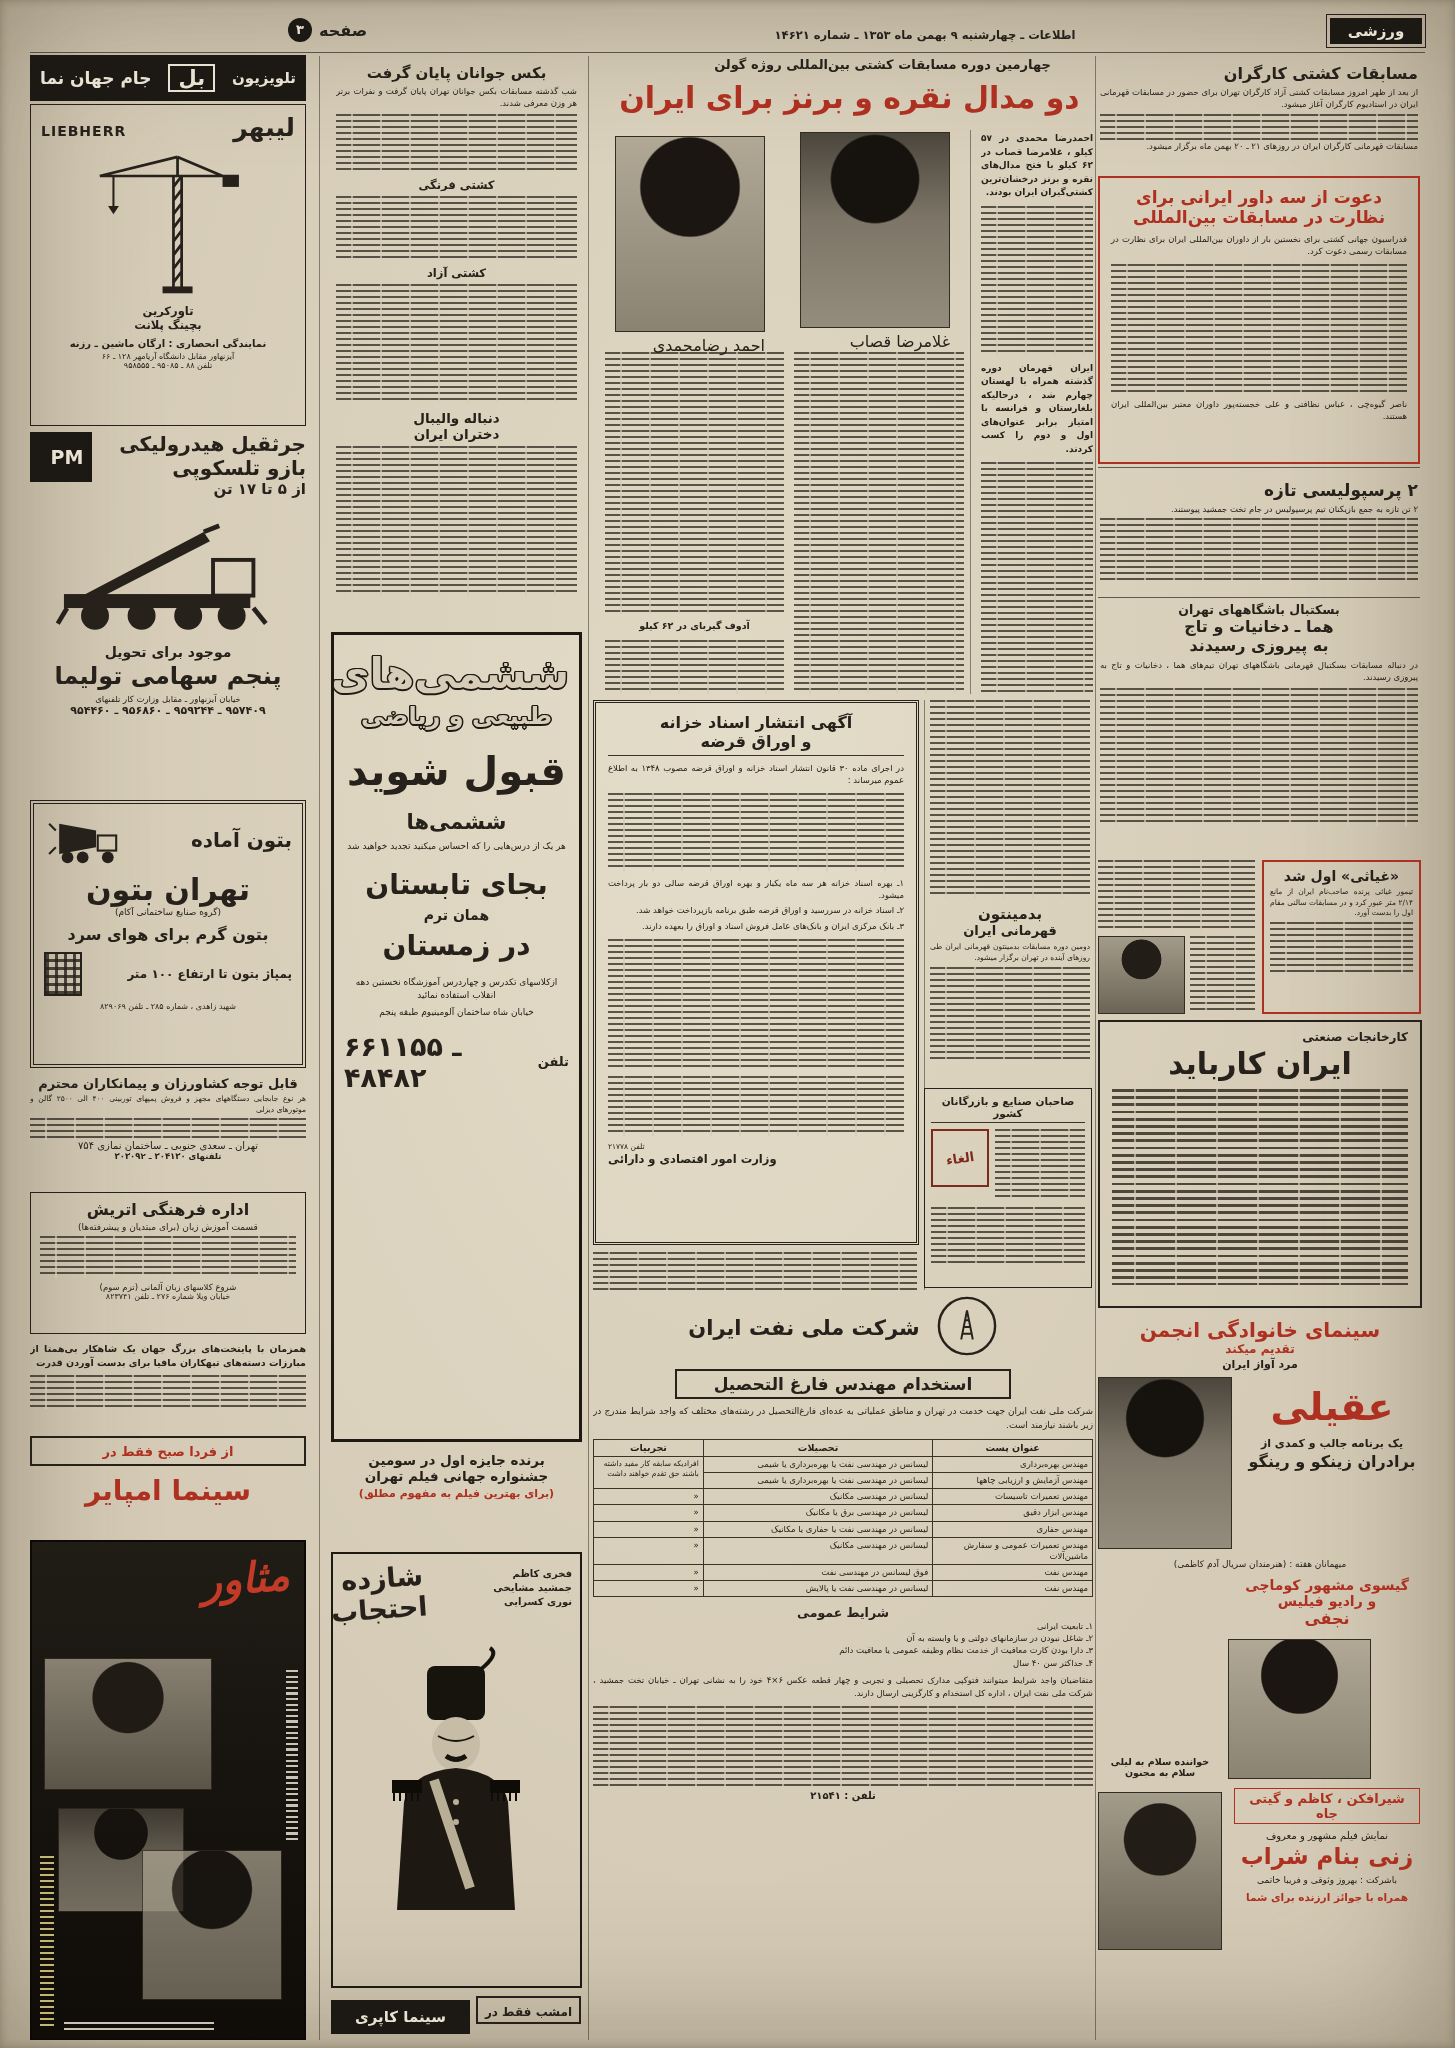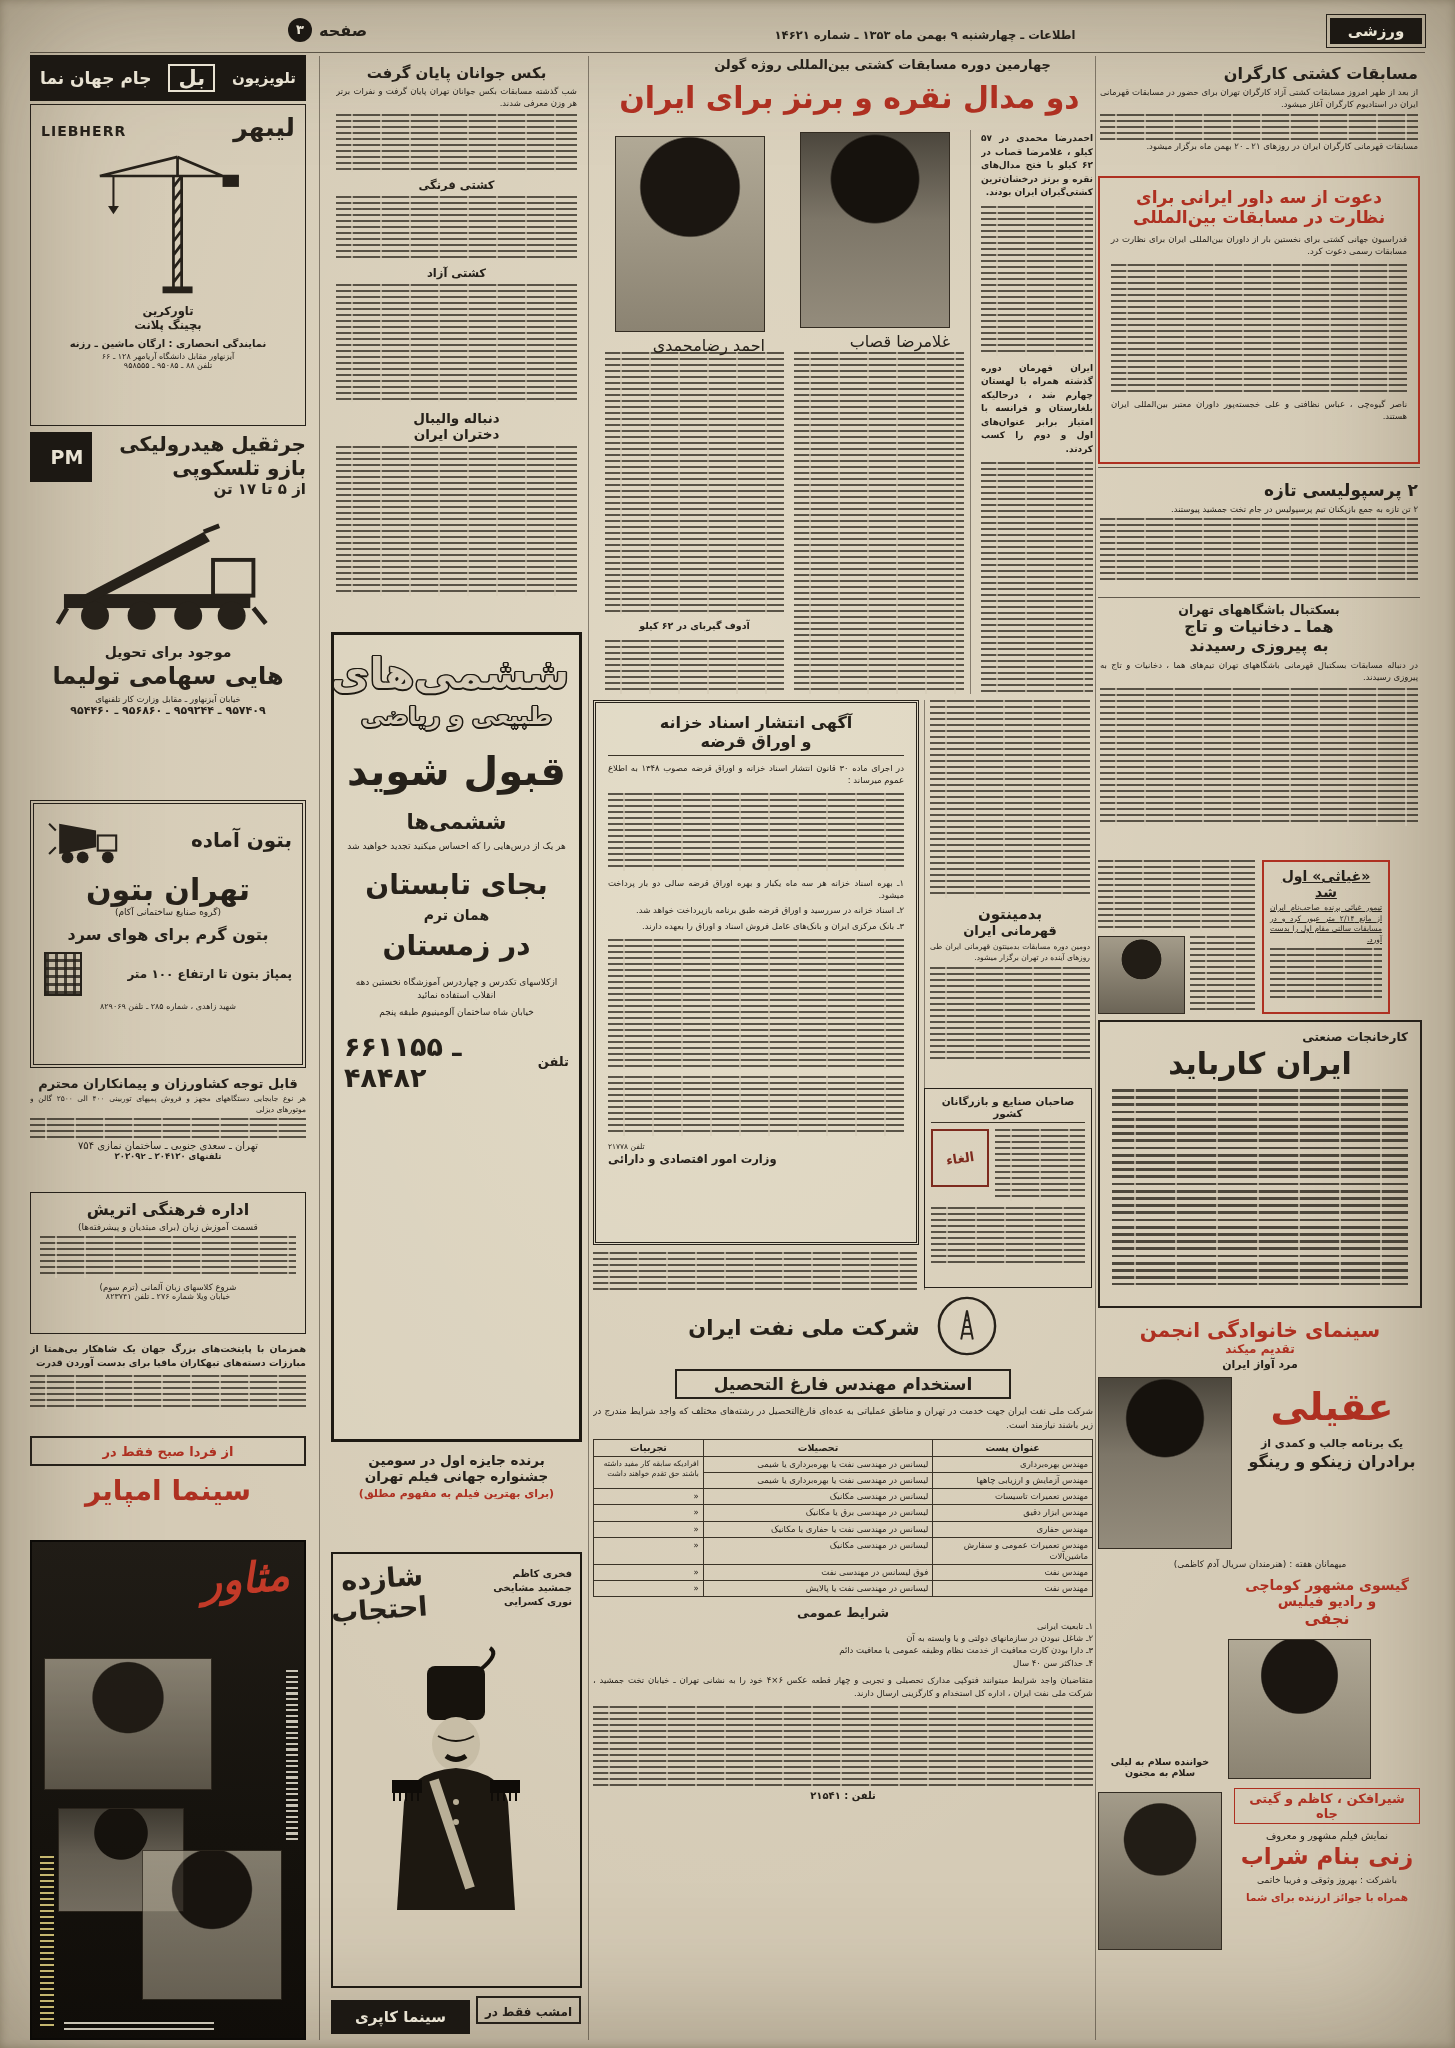--- a/index.html
+++ b/index.html
@@ -209,21 +209,21 @@
     <div class="c b" style="font-size:12.5px;">بسکتبال باشگاههای تهران</div>
     <div class="c b" style="font-size:16px;">هما ـ دخانیات و تاج</div>
     <div class="c b" style="font-size:16px;">به پیروزی رسیدند</div>
     <div class="small j" style="margin-top:4px;">در دنباله مسابقات بسکتبال قهرمانی باشگاههای تهران تیم‌های هما ، دخانیات و تاج به پیروزی رسیدند.</div>
     <div class="fk" style="height:138px;margin-top:4px;"></div>
   </div>
 
   <div class="abs fk" style="left:1098px;top:860px;width:157px;height:72px;"></div>
   <div class="abs photo ph3" style="left:1098px;top:936px;width:87px;height:78px;"></div>
   <div class="abs fk" style="left:1190px;top:936px;width:65px;height:78px;"></div>
-  <div class="abs boxr" style="left:1262px;top:860px;width:128px;height:154px;padding:6px;box-sizing:border-box;text-decoration:underline;">
+  <div class="abs boxr" style="left:1262px;top:860px;width:159px;height:154px;padding:6px;box-sizing:border-box;">
     <div class="c b" style="font-size:14px;">«غیاثی» اول شد</div>
     <div class="tiny j" style="margin-top:3px;">تیمور غیاثی پرنده صاحب‌نام ایران از مانع ۲/۱۴ متر عبور کرد و در مسابقات سالنی مقام اول را بدست آورد.</div>
     <div class="fk" style="height:52px;margin-top:3px;"></div>
   </div>
 
   <div class="abs boxk" style="left:1098px;top:1020px;width:324px;height:288px;padding:8px 12px;box-sizing:border-box;">
     <div class="r b" style="font-size:12px;">کارخانجات صنعتی</div>
     <div class="c b" style="font-size:30px;margin:2px 0 8px;">ایران کارباید</div>
     <div class="fk2" style="height:196px;"></div>
   </div>
@@ -379,21 +379,21 @@
         <path d="M18 60 L98 18 l4 6 L24 64 Z" fill="#26211a"></path>
         <path d="M98 18 l10 -4" stroke="#26211a" stroke-width="3"></path>
         <circle cx="28" cy="72" r="9" fill="#26211a"></circle>
           <circle cx="58" cy="72" r="9" fill="#26211a"></circle>
           <circle cx="88" cy="72" r="9" fill="#26211a"></circle>
           <circle cx="116" cy="72" r="9" fill="#26211a"></circle>
         <path d="M10 67 l-6 10 M130 67 l8 10" stroke="#26211a" stroke-width="3"></path>
       </svg>
     </div>
     <div class="c b" style="font-size:14px;margin-top:4px;">موجود برای تحویل</div>
-    <div class="c b" style="font-size:24px;margin-top:2px;">هایی سهامی تولیما</div>
+    <div class="c b" style="font-size:24px;margin-top:2px;">پنجم سهامی تولیما</div>
     <div class="c" style="font-size:8.5px;margin-top:4px;">خیابان آیزنهاور ـ مقابل وزارت کار تلفنهای</div>
     <div class="c b" style="font-size:11px;">۹۵۷۴۰۹ ـ ۹۵۹۲۴۴ ـ ۹۵۶۸۶۰ ـ ۹۵۴۴۶۰</div>
   </div>
 
   <div class="abs" style="left:30px;top:800px;width:276px;height:268px;border:4px double #26211a;box-sizing:border-box;padding:8px 10px;overflow:hidden;">
     <div style="display:flex;justify-content:space-between;align-items:center;">
       <span class="b" style="font-size:20px;">بتون آماده</span>
       <span>
         <svg width="84" height="52" viewBox="0 0 100 62">
           <path d="M18 14 L62 22 V42 L18 50 Z" fill="#26211a"></path>

